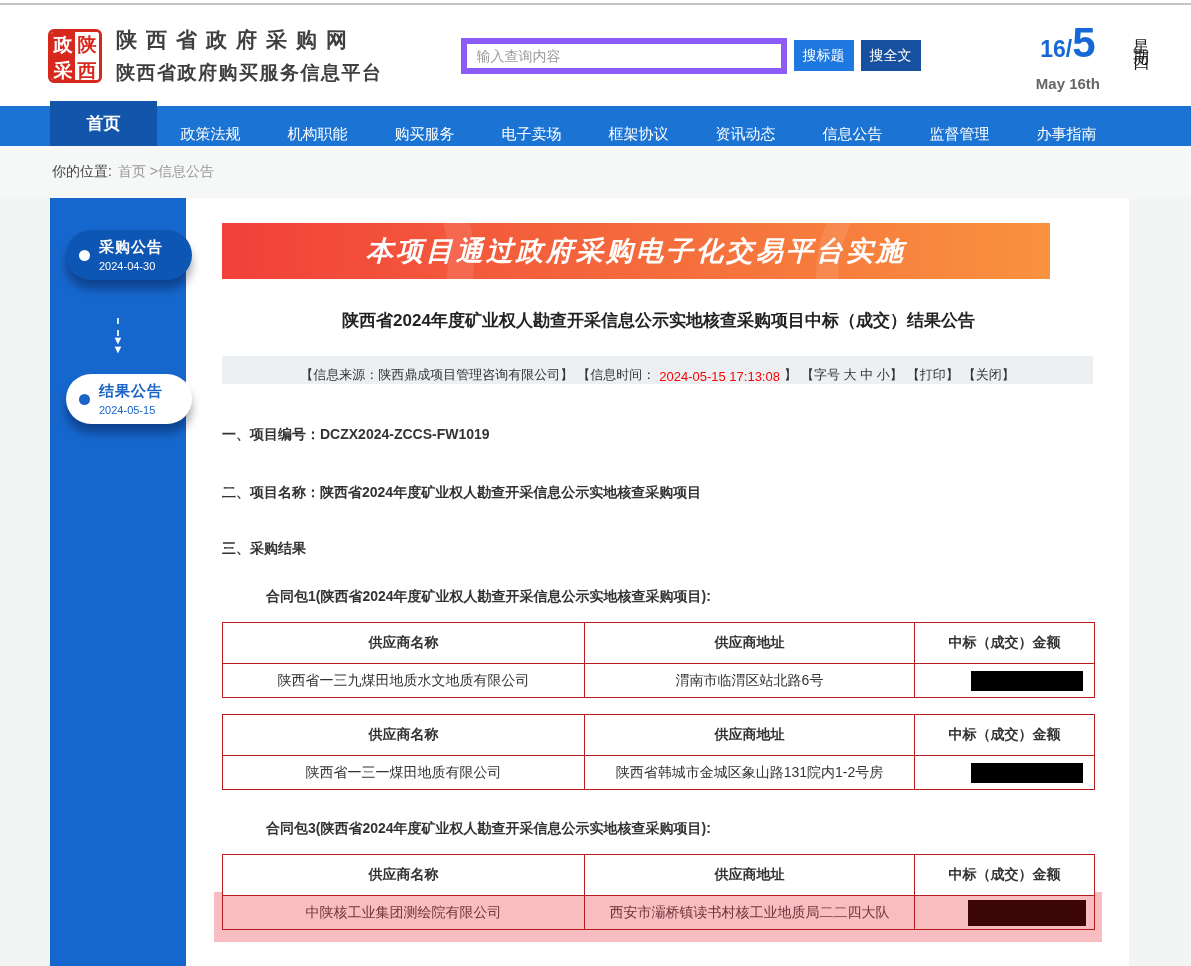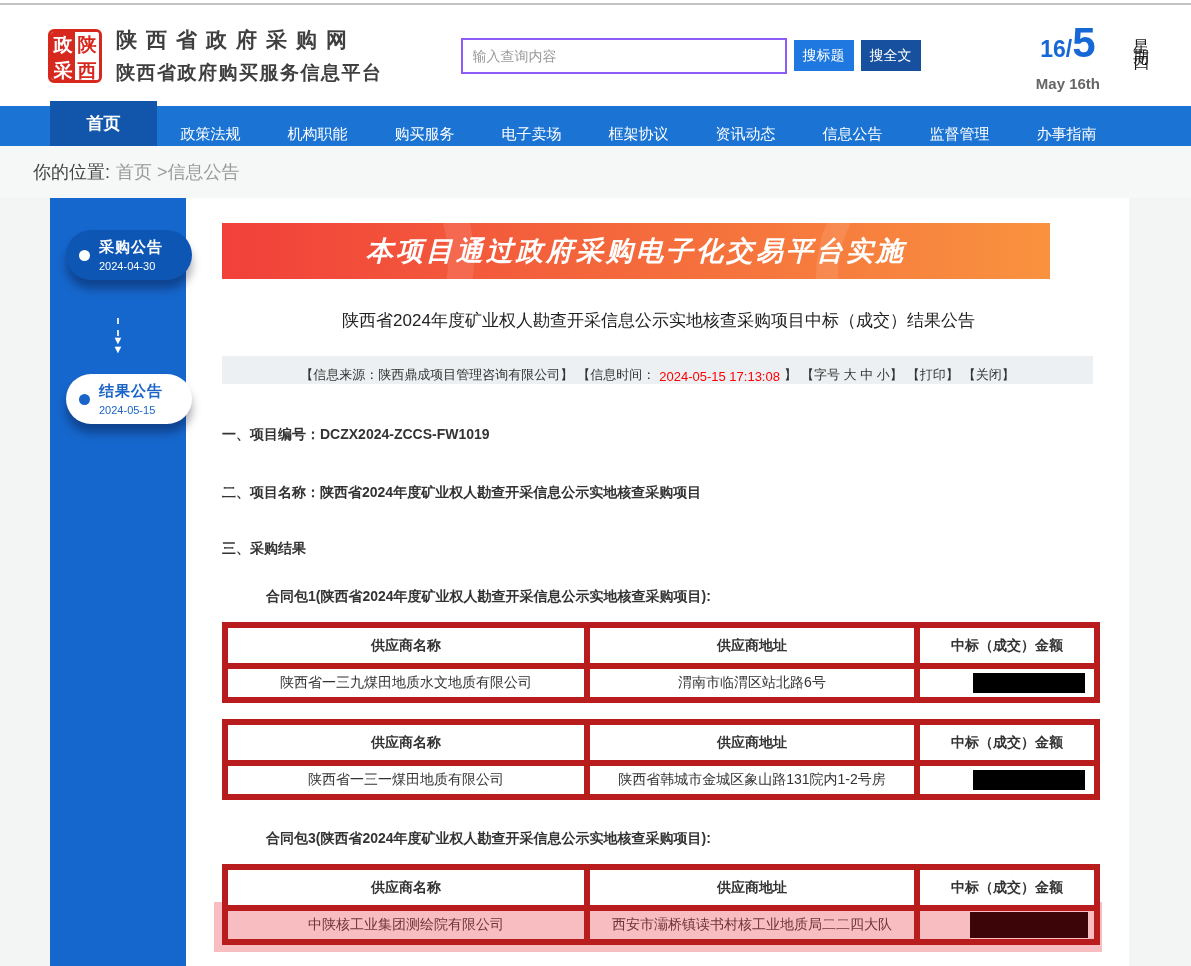--- a/index.html
+++ b/index.html
@@ -10,21 +10,21 @@
   .header { height:101px; display:flex; align-items:center; padding:0 40px 0 48px; background:#fff; }
   .logo-seal { width:54px; height:54px; border:3px solid #d7281e; border-radius:6px; display:grid;
                grid-template-columns:1fr 1fr; grid-template-rows:1fr 1fr; overflow:hidden; flex-shrink:0; }
   .seal-cell { display:flex; align-items:center; justify-content:center; font-size:19px; font-weight:bold; }
   .seal-red  { background:#d7281e; color:#fff; }
   .seal-white{ background:#fff; color:#d7281e; }
   .brand { margin-left:14px; }
   .brand-line1 { font-size:21px; font-weight:bold; color:#3f3f3f; letter-spacing:9px; }
   .brand-line2 { font-size:19px; font-weight:bold; color:#3f3f3f; letter-spacing:1.5px; margin-top:6px; }
   .search-wrap { margin-left:78px; display:flex; align-items:center; }
-  .search-input { width:326px; height:36px; border:2px solid #8b5cf6; padding:0 10px; font-size:14px;
+  .search-input { width:326px; height:36px; border:6px solid #8b5cf6; padding:0 10px; font-size:14px;
                   color:#333; outline:none; font-family:inherit; }
   .search-input::placeholder { color:#9a9a9a; }
   .search-btn { height:31px; padding:0 9px; margin-left:7px; border:none; color:#fff; font-size:14px;
                 cursor:pointer; font-family:inherit; }
   .btn-title { background:#1e78e0; }
   .btn-full  { background:#17509e; }
   .date-wrap { margin-left:auto; display:flex; align-items:flex-start; }
   .date-nums { text-align:center; }
   .date-top { color:#1668d6; font-weight:bold; line-height:46px; white-space:nowrap; }
   .date-day { font-size:23px; }
@@ -35,21 +35,21 @@
              font-size:16px; color:#1a1a1a; letter-spacing:9px; }
 
   
   .nav { height:40px; background:#1b74d4; display:flex; align-items:flex-end; }
   .nav-item { width:107px; height:24px; display:flex; align-items:center; justify-content:center;
               color:#fff; font-size:15px; cursor:pointer; }
   .nav-item:first-child { margin-left:50px; }
   .nav-item.active { background:#1156ab; height:45px; font-weight:bold; font-size:17px; }
 
   
-  .crumb-band { height:52px; background:#f6f7f7; display:flex; align-items:center; padding-left:33px; font-size:18px; }
+  .crumb-band { height:52px; background:#f6f7f7; display:flex; align-items:center; padding-left:52px; font-size:14px; }
   .crumb-prefix { color:#444; }
   .crumb-path { color:#999; margin-left:6px; }
   .crumb-link { color:#999; cursor:pointer; }
 
   
   .page-body { background:#f3f4f4; }
   .container { margin-left:50px; width:1079px; background:#fff; display:flex; min-height:766px; }
 
   
   .sidebar { width:136px; background:#1667cd; flex-shrink:0; padding-top:32px; }
@@ -70,36 +70,36 @@
 
   
   .main { padding:25px 34px 40px 36px; width:943px; }
   .banner { width:828px; height:56px; background:linear-gradient(90deg,#f1403a 0%,#f4663c 45%,#f9923f 100%);
             display:flex; align-items:center; justify-content:center; color:#fff; font-size:27px;
             font-weight:bold; font-style:italic; letter-spacing:3px; position:relative; overflow:hidden; }
   .banner::before { content:""; position:absolute; left:-60px; top:-120px; width:260px; height:260px;
                     border:26px solid rgba(255,255,255,0.10); border-radius:50%; }
   .banner::after { content:""; position:absolute; right:-50px; bottom:-140px; width:240px; height:240px;
                    border:22px solid rgba(255,255,255,0.10); border-radius:50%; }
-  .article-title { margin-top:30px; width:873px; text-align:center; font-size:17px; font-weight:normal; color:#222; }
+  .article-title { margin-top:30px; width:873px; text-align:center; font-size:17px; font-weight:bold; color:#222; }
   .meta-bar { margin-top:24px; width:871px; height:28px; background:#edf0f2; display:flex;
               align-items:flex-end; justify-content:center; font-size:13px; color:#333; white-space:nowrap; }
   .meta-bar span { margin:0 2px; }
   .meta-time { color:#fe0000; }
   .meta-click { cursor:pointer; }
 
   .sec { font-size:14px; font-weight:bold; color:#333; }
   .sec-1 { margin-top:42px; }
   .sec-2 { margin-top:40px; }
   .sec-3 { margin-top:38px; }
 
   .pkg-intro { margin:30px 0 0 44px; font-size:14px; font-weight:bold; color:#333; }
   .pkg-table-wrap { position:relative; margin-top:16px; width:872px; }
   .pkg-table { width:872px; border-collapse:collapse; table-layout:fixed; position:relative; }
-  .pkg-table th, .pkg-table td { border:6px solid #b91c1c; text-align:center; font-size:14px; color:#333; }
+  .pkg-table th, .pkg-table td { border:1px solid #b91c1c; text-align:center; font-size:14px; color:#333; }
   .pkg-table th { height:41px; font-weight:bold; }
   .pkg-table td { height:34px; }
   .col-name { width:362px; } .col-addr { width:330px; } .col-amt { width:180px; }
   .redact { display:inline-block; width:112px; height:20px; background:#000; vertical-align:middle;
             transform:translateX(22px); }
   .hl-band { position:absolute; left:-8px; width:888px; top:38px; height:50px; background:#f8bdc1; }
   .row-hl td { background:transparent; color:#6e3438; }
   .redact-dark { background:#3c0608; width:118px; height:26px; }
 </style>
 </head>

